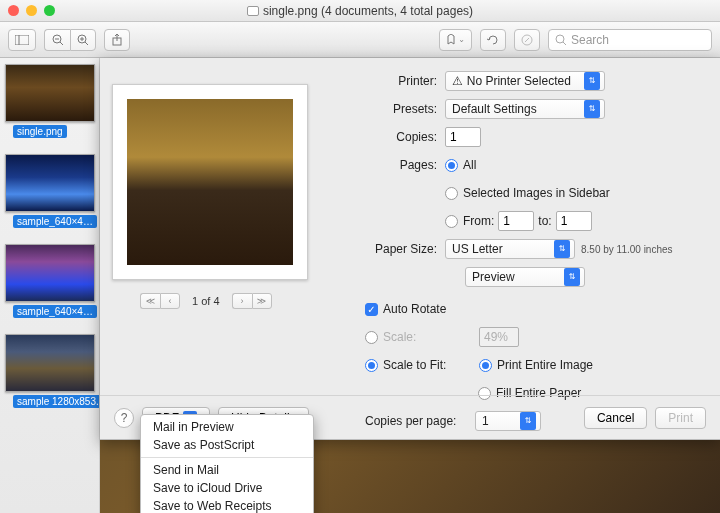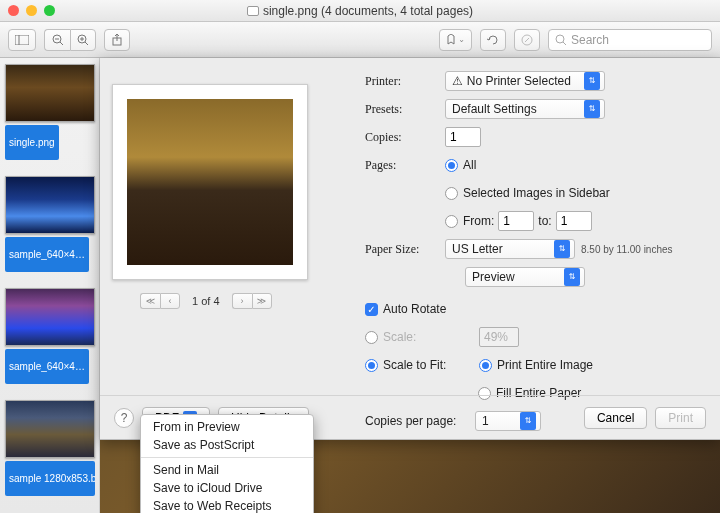--- a/index.html
+++ b/index.html
@@ -25,37 +25,37 @@
 
 
 .main { position:absolute; top:58px; left:0; right:0; bottom:0; display:flex; }
 .sidebar { width:100px; background:linear-gradient(#f2f2f2,#e8e8e8); border-right:1px solid #cfcfcf; padding:6px 5px; overflow:hidden;}
 .thumb { margin-bottom:12px; }
 .thumb .img { width:90px; height:58px; border:1px solid #aaa; box-shadow:0 1px 2px rgba(0,0,0,.3); }
 .grad1{background:linear-gradient(180deg,#3a2a15 0%,#6b4a20 40%,#2a1a0c 100%)}
 .grad2{background:linear-gradient(180deg,#0a1a4a 0%,#1a3a8a 40%,#4a8aea 70%,#0a1a4a 100%)}
 .grad3{background:linear-gradient(180deg,#4a2a5a 0%,#8a4a9a 30%,#2a4aea 70%,#1a2a5a 100%)}
 .grad4{background:linear-gradient(180deg,#2a3a5a 0%,#4a5a7a 30%,#6a5a3a 60%,#2a2a3a 100%)}
-.thumb .lbl { display:inline-block; background:#1f7be0; color:#fff; font-size:10px; padding:12px 4px; border-radius:2px; margin-top:3px; max-width:90px; overflow:hidden; white-space:nowrap;}
+.thumb .lbl { display:inline-block; background:#1f7be0; color:#fff; font-size:10px; padding:1px 4px; border-radius:2px; margin-top:3px; max-width:90px; overflow:hidden; white-space:nowrap;margin-left:8px;}
 .content { flex:1; position:relative; background: linear-gradient(135deg,#5a4a2a,#7a5a2a,#3a2a1a); }
 
 
 .dialog { position:absolute; left:0; right:0; top:0; height:382px; background:#ececec; border-bottom:1px solid #bbb; box-shadow:0 4px 14px rgba(0,0,0,.35);}
 .preview-pane { position:absolute; left:12px; top:26px; width:196px; height:196px; background:#fff; border:1px solid #ccc; box-shadow:0 1px 3px rgba(0,0,0,.2); padding:14px;}
 .preview-img { width:100%; height:100%; background:linear-gradient(180deg,#8a6a2a 0%,#b08a3a 35%,#3a2a1a 55%,#2a1a0c 100%); }
 
 .pager { position:absolute; left:40px; top:235px; display:flex; align-items:center; gap:12px; font-size:11px; color:#333;}
 .pbtn { width:20px; height:16px; border:1px solid #c0c0c0; background:linear-gradient(#fdfdfd,#efefef); border-radius:3px; display:inline-flex; align-items:center; justify-content:center; font-size:9px; color:#888;}
 .pgroup{display:flex}
 .pgroup .pbtn:first-child{border-radius:3px 0 0 3px;border-right:none}
 .pgroup .pbtn:last-child{border-radius:0 3px 3px 0}
 
 .form { position:absolute; left:265px; top:12px; right:10px; font-size:12px; color:#222;}
 .row { display:flex; align-items:center; margin-bottom:6px; min-height:22px;}
-.lab { width:72px; margin-right:8px; color:#222;font-family:Liberation Serif, serif;}
+.lab { width:72px; text-align:right; margin-right:8px; color:#222;}
 .sel { height:20px; background:linear-gradient(#fff,#f6f6f6); border:1px solid #bdbdbd; border-radius:3px; display:flex; align-items:center; padding:0 4px 0 6px; position:relative; font-size:12px;}
 .sel .arrow{ margin-left:auto; width:16px; height:18px; background:#2f7bf5; border-radius:2px; display:flex; align-items:center; justify-content:center; color:#fff; font-size:8px; line-height:1;}
 .sel.w1{width:160px}.sel.w2{width:130px}.sel.w3{width:120px}.sel.w4{width:66px}
 .txt { height:20px; background:#fff; border:1px solid #b0b0b0; border-radius:2px; padding:0 4px; font-size:12px; }
 .txt.w30{width:36px}
 .radio { width:13px; height:13px; border-radius:50%; border:1px solid #999; background:#fff; display:inline-flex; align-items:center; justify-content:center; margin-right:5px; vertical-align:-2px;}
 .radio.on{border-color:#2f7bf5}
 .radio.on::after{content:"";width:7px;height:7px;background:#2f7bf5;border-radius:50%}
 .chk { width:13px; height:13px; border-radius:3px; border:1px solid #2f7bf5; background:#2f7bf5; display:inline-flex; align-items:center; justify-content:center; margin-right:5px; vertical-align:-2px; color:#fff; font-size:10px;}
 .note { font-size:10px; color:#555; margin-left:6px;}
@@ -275,21 +275,21 @@
         <div class="spacer"></div>
         <div class="btn">
             <span>Cancel</span>
           </div>
         <div class="btn primary">
             <span>Print</span>
           </div>
       </div>
 
       <div class="menu">
-        <div class="mi">From in Preview</div>
+        <div class="mi">Mail in Preview</div>
         <div class="mi">Save as PostScript</div>
         <hr>
         <div class="mi">Send in Mail</div>
         <div class="mi">Save to iCloud Drive</div>
         <div class="mi">Save to Web Receipts</div>
       </div>
 
     </div>
   </div>
 </div>

